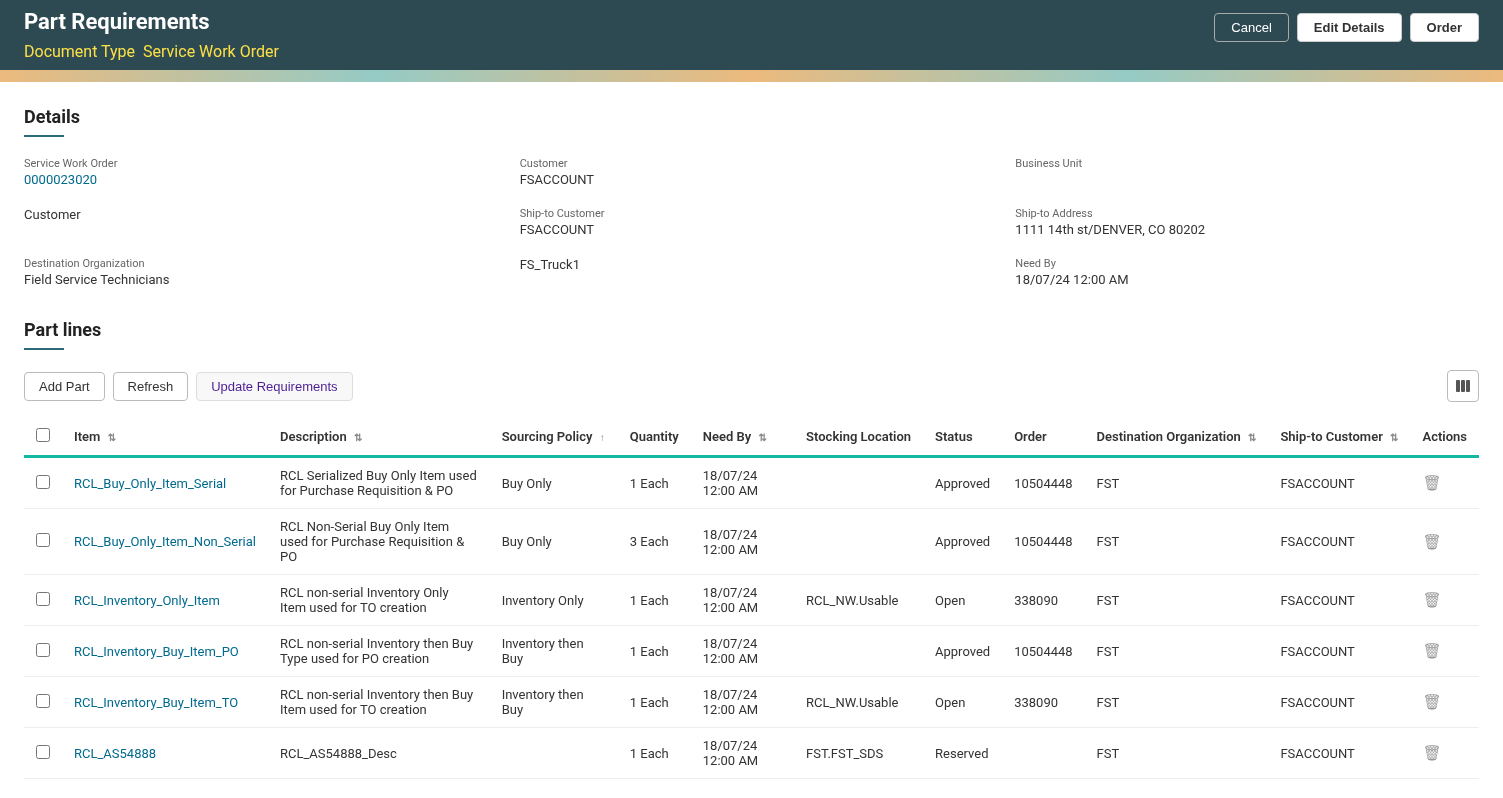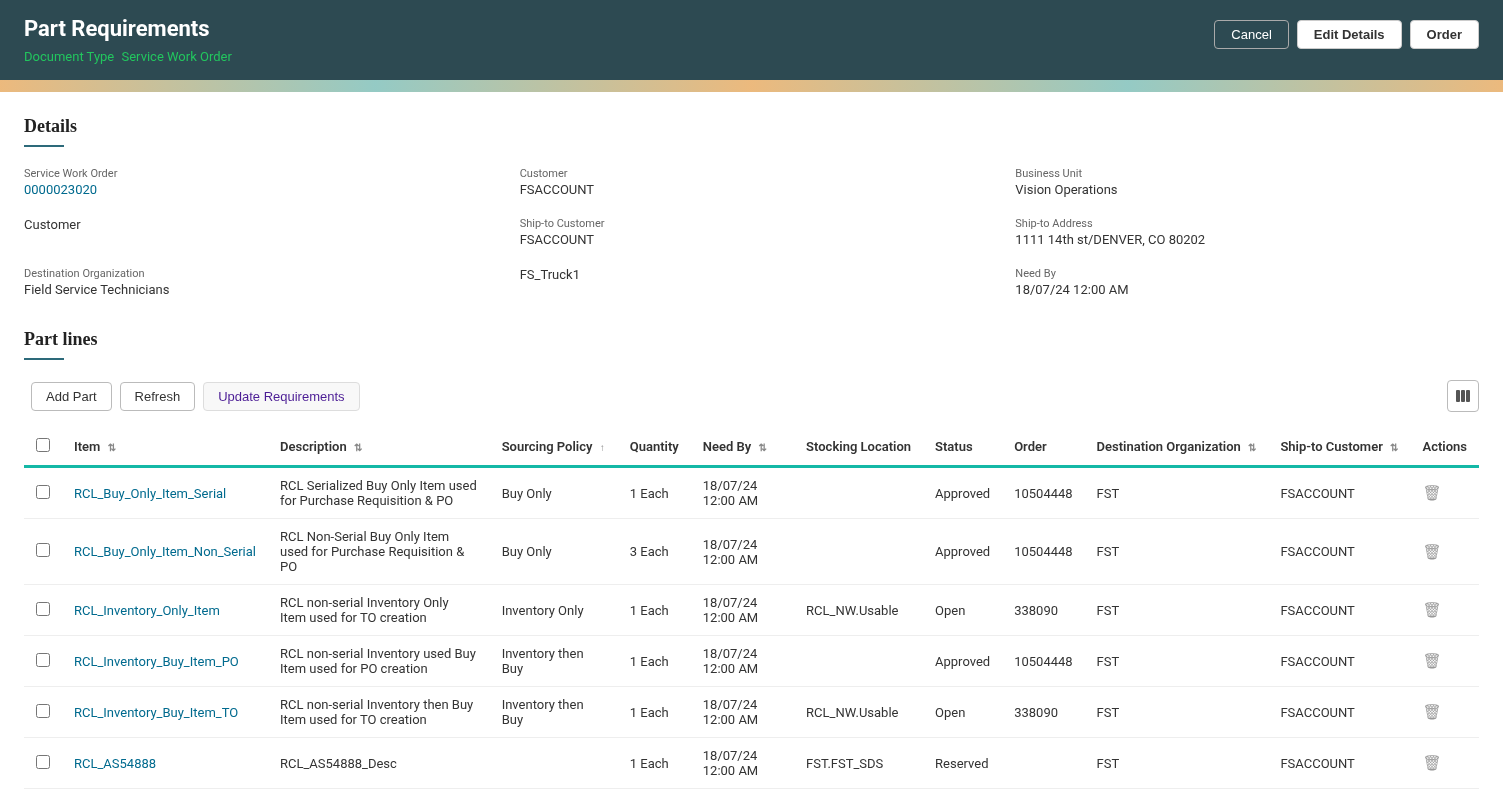--- a/index.html
+++ b/index.html
@@ -1,35 +1,35 @@
 <!DOCTYPE html>
 <html><head>
   <meta charset="utf-8">
   <style>
     * { box-sizing: border-box; margin: 0; padding: 0; }
     body { font-family: -apple-system, BlinkMacSystemFont, 'Segoe UI', Roboto, sans-serif; font-size: 13px; background: #f5f5f5; color: #333; }
 
     
     .header {
       background: #2d4a52;
-      padding: 16px 24px;
+      padding: 9px 24px;
       display: flex;
       align-items: flex-start;
       justify-content: space-between;
     }
     .header-left {}
     .header-title {
       font-size: 22px;
       font-weight: 700;
       color: #fff;
       margin-bottom: 8px;
     }
     .header-subtitle {
-      font-size: 13px;
-      color: #22c55e;
+      font-size: 16px;
+      color: #fde047;
     }
     .header-subtitle span { margin-right: 4px; }
     .header-buttons { display: flex; gap: 8px; padding-top: 4px; }
     .btn {
       padding: 6px 16px;
       border-radius: 4px;
       font-size: 13px;
       cursor: pointer;
       border: 1px solid #ccc;
       background: #fff;
@@ -56,21 +56,20 @@
 
     
     .content { background: #fff; padding: 24px; }
 
     
     .section-title {
       font-size: 18px;
       font-weight: 700;
       color: #222;
       margin-bottom: 8px;
-      font-family: Liberation Serif, serif;
     }
     .section-divider {
       border: none;
       border-top: 2px solid #2d6a7a;
       width: 40px;
       margin-bottom: 20px;
     }
 
     .details-grid {
       display: grid;
@@ -97,21 +96,20 @@
 
     
     .part-lines-section { margin-top: 8px; }
 
     .toolbar {
       display: flex;
       align-items: center;
       gap: 8px;
       margin-bottom: 16px;
       justify-content: space-between;
-      margin-left: 7px;
     }
     .toolbar-left { display: flex; gap: 8px; }
     .btn-toolbar {
       padding: 6px 14px;
       border-radius: 4px;
       font-size: 13px;
       cursor: pointer;
       border: 1px solid #bbb;
       background: #fff;
       color: #333;
@@ -214,21 +212,20 @@
       <div class="detail-item">
         <div class="detail-label">Service Work Order</div>
         <a class="detail-link">0000023020</a>
       </div>
       <div class="detail-item">
         <div class="detail-label">Customer</div>
         <div class="detail-value">FSACCOUNT</div>
       </div>
       <div class="detail-item">
         <div class="detail-label">Business Unit</div>
-        <div class="detail-value">Vision Operations</div>
       </div>
 
       <div class="detail-item">
         <div class="detail-value">Customer</div>
       </div>
       <div class="detail-item">
         <div class="detail-label">Ship-to Customer</div>
         <div class="detail-value">FSACCOUNT</div>
       </div>
       <div class="detail-item">
@@ -350,21 +347,21 @@
       <span class="delete-icon">🗑</span>
     </td>
   </tr>
             <tr>
     <td>
       <input type="checkbox" class="checkbox-input" style="">
     </td>
     <td>
       <a class="cell-link">RCL_Inventory_Buy_Item_PO</a>
     </td>
-    <td>RCL non-serial Inventory used Buy Item used for PO creation</td>
+    <td>RCL non-serial Inventory then Buy Type used for PO creation</td>
     <td>Inventory then Buy</td>
     <td>1 Each</td>
     <td>18/07/24 12:00 AM</td>
     <td></td>
     <td>Approved</td>
     <td>10504448</td>
     <td>FST</td>
     <td>FSACCOUNT</td>
     <td>
       <span class="delete-icon">🗑</span>

